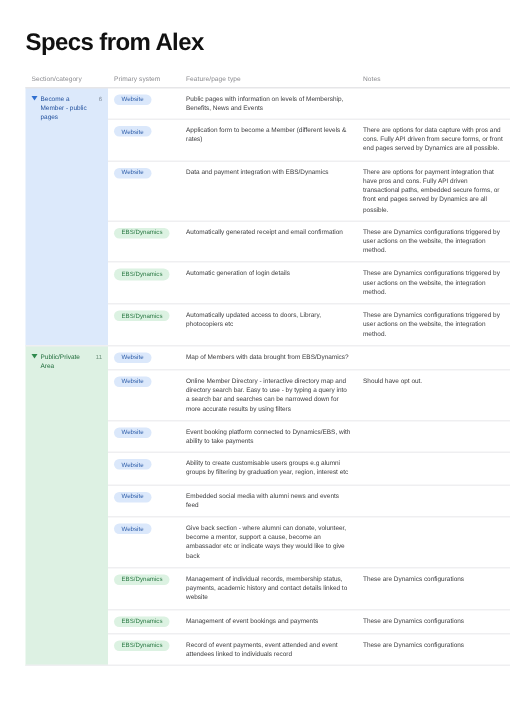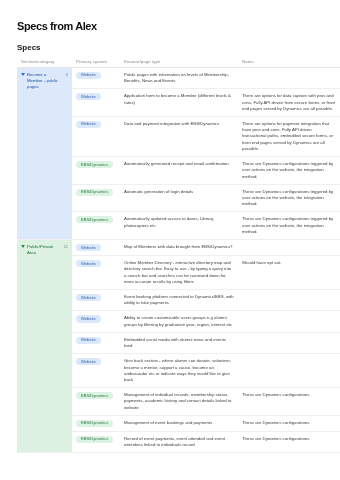--- a/index.html
+++ b/index.html
@@ -10,21 +10,21 @@
     color:#1f1f1f;
     overflow:hidden;
   }
   .page{
     width:340px;height:480px;
     box-sizing:border-box;
     padding:20px 0 0 17px;
     position:relative;
   }
   .doc-title{
-    font-size:11px;
+    font-size:16px;
     font-weight:bold;
     letter-spacing:-0.4px;
     color:#111111;
     margin:0 0 12px 0;
     line-height:1.1;
   }
   .section-title{
     font-size:8px;
     font-weight:bold;
     color:#18181b;
@@ -113,21 +113,20 @@
   td.feature{color:#3f3f42;}
   td.notes{color:#4a4a4d;}
   td.system{padding-top:4px;}
 </style>
 </head>
 <body>
 
 <div class="page">
 
   <h1 class="doc-title">Specs from Alex</h1>
-  <h2 class="section-title">Specs</h2>
 
   <table class="spec">
     <colgroup>
       <col class="c-section">
       <col class="c-system">
       <col class="c-feature">
       <col class="c-notes">
     </colgroup>
     <thead>
       <tr>

